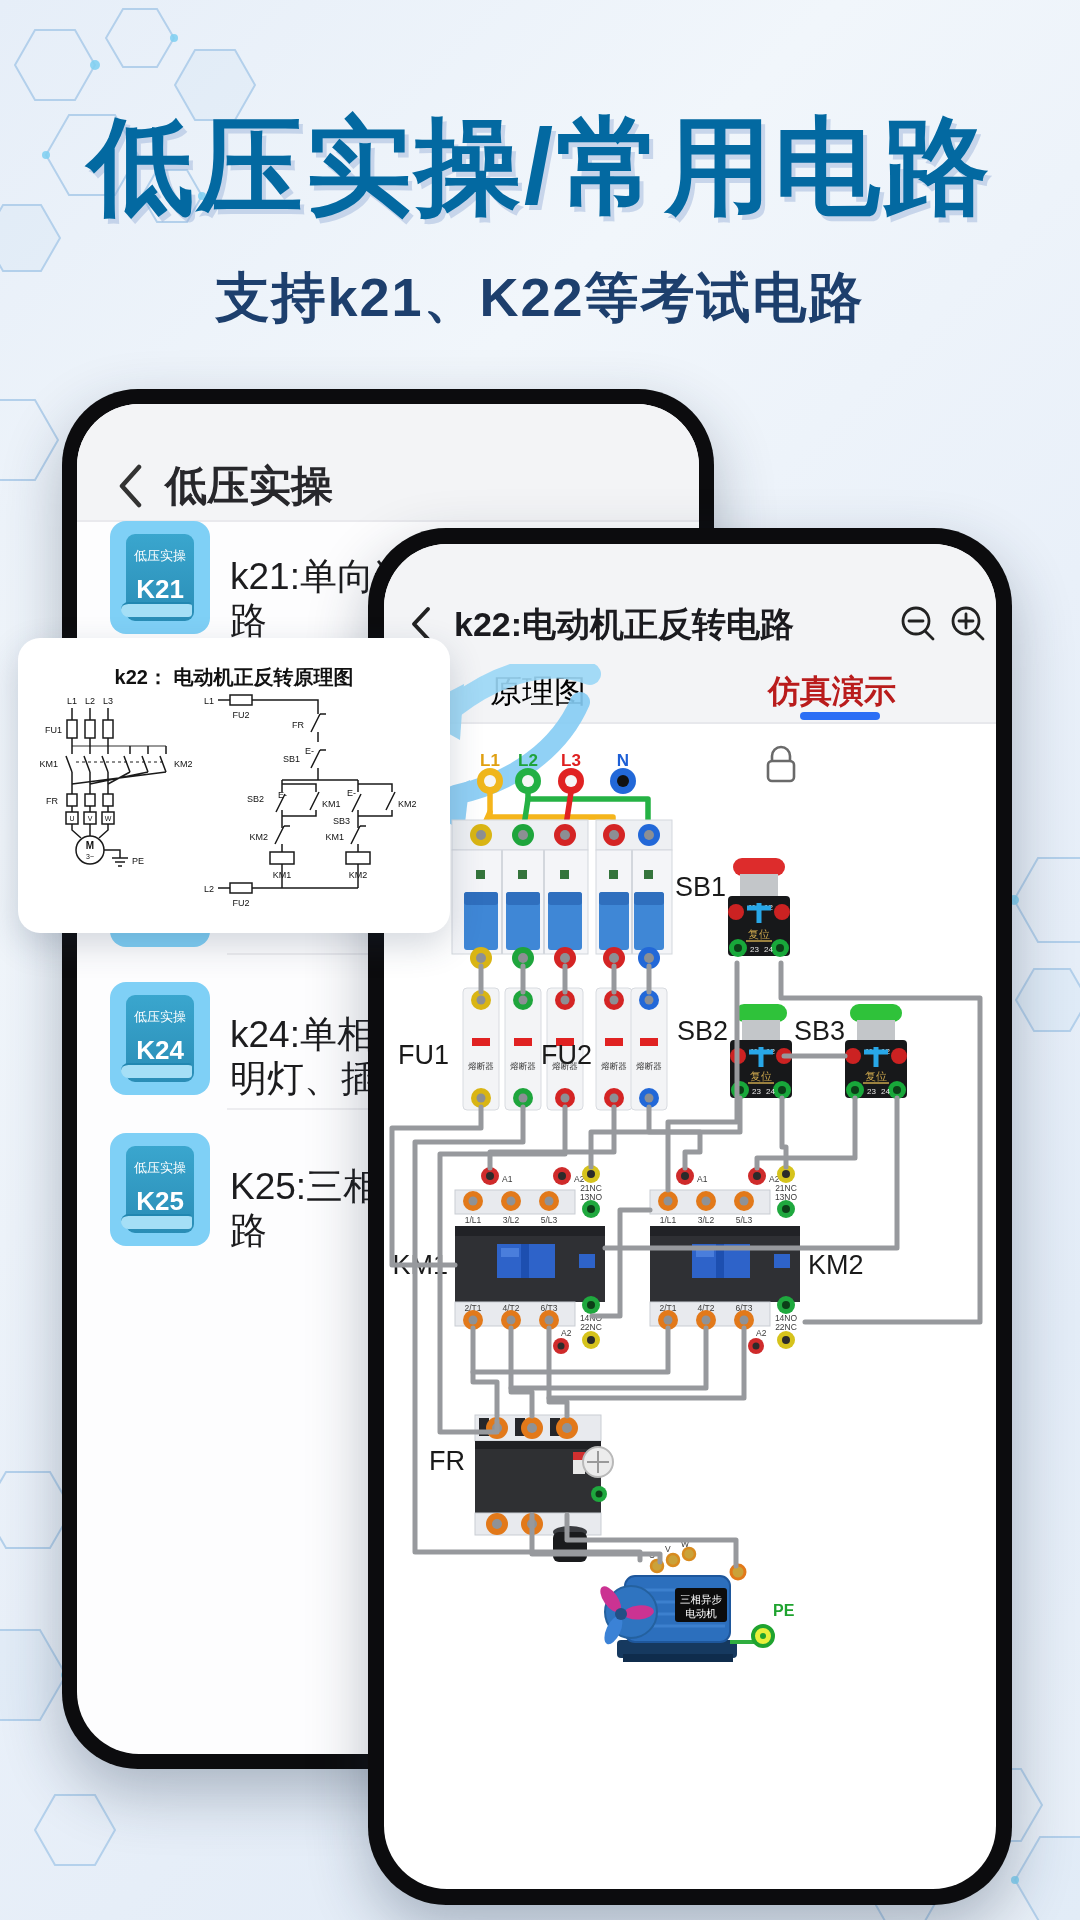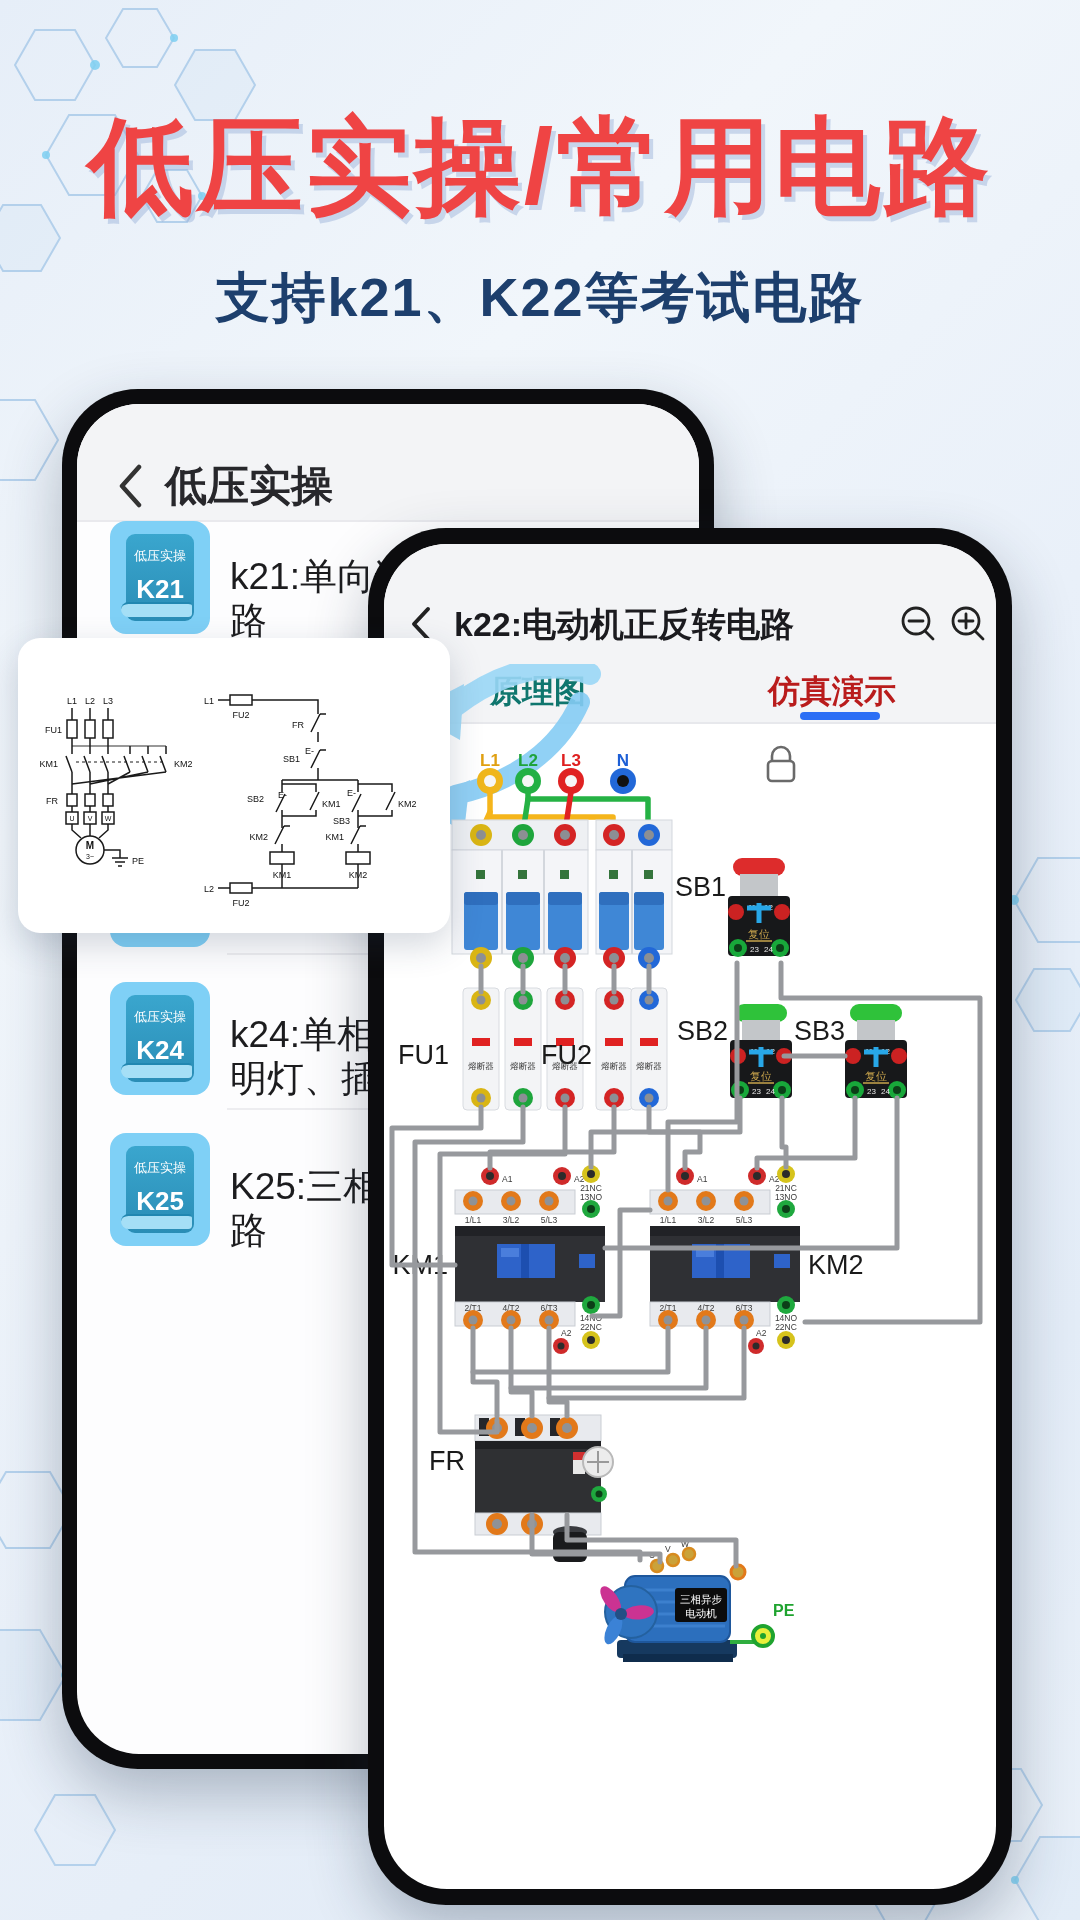--- a/index.html
+++ b/index.html
@@ -5,21 +5,21 @@
   html,body{margin:0;padding:0;}
   body{
     width:1080px;height:1920px;position:relative;overflow:hidden;
     font-family:"Liberation Sans","DejaVu Sans",sans-serif;
     background:linear-gradient(135deg,#e6eef8 0%,#f1f6fb 28%,#e9f0f9 55%,#e3ecf7 80%,#e9f0f8 100%);
   }
   .abs{position:absolute;}
   
   .hero-title{
     top:96px;left:0;width:100%;text-align:center;
-    font-size:106px;font-weight:900;letter-spacing:3px;color:#ef4444;
+    font-size:106px;font-weight:900;letter-spacing:3px;color:#0369a1;
     text-shadow:4px 5px 0 rgba(150,175,215,.45);
   }
   .hero-sub{
     top:262px;left:0;width:100%;text-align:center;
     font-size:54px;font-weight:600;letter-spacing:2px;color:#1d3f6d;
   }
   
   .phone{background:#0c0c0e;box-shadow:0 24px 60px rgba(30,45,70,.30);}
   .phone-inner{position:absolute;left:15px;top:15px;right:15px;bottom:15px;background:#fff;overflow:hidden;}
   .back-phone{left:62px;top:389px;width:652px;height:1380px;border-radius:76px;z-index:10;}
@@ -162,21 +162,21 @@
             <line x1="27" y1="29" x2="35" y2="37"></line>
             <line x1="11" y1="19" x2="25" y2="19"></line>
         </g>
         <g fill="none" stroke="#222" stroke-width="2.8" stroke-linecap="round">
           <circle cx="68" cy="19" r="13"></circle>
             <line x1="77" y1="29" x2="85" y2="37"></line>
             <line x1="61" y1="19" x2="75" y2="19"></line>
             <line x1="68" y1="12" x2="68" y2="26"></line>
         </g>
       </svg>
-      <div class="fp-tab" style="left:106px;color:#0f766e;font-weight:700;">原理图</div>
+      <div class="fp-tab" style="left:106px;color:#000000;font-weight:400;">原理图</div>
       <div class="fp-tab" style="left:384px;color:#b91c1c;font-weight:700;">仿真演示</div>
       <div class="tab-underline"></div>
     </div>
 
     <svg class="simsvg" viewBox="384 664 612 1225">
 
       <g opacity="0.9">
         <path d="M455,706 C505,668 555,660 590,674" stroke="#9bd7f7" stroke-width="22" fill="none" stroke-linecap="round"></path>
         <polygon points="410,712 464,684 460,740" fill="#9bd7f7"></polygon>
         <path d="M455,795 C515,782 560,748 580,702" stroke="#86ccf4" stroke-width="20" fill="none" stroke-linecap="round"></path>
@@ -570,20 +570,21 @@
         <path class="wire" d="M744,1328 L744,1398 L549,1398"></path>
         <path class="wire" d="M532,1515 L532,1554 L660,1554 L660,1562"></path>
         <path class="wire" d="M567,1515 L567,1540 L736,1540 L736,1566"></path>
         <path class="wire" d="M592,1316 L620,1316 L620,1210 L650,1210"></path>
       </g>
     </svg>
   </div>
 </div>
 
 <div class="abs diag-card">
+  <div class="diag-title">k22： 电动机正反转原理图</div>
   <svg class="abs" style="left:0;top:50px;" width="432" height="240" viewBox="0 0 432 240">
 
     <text class="dt" x="54" y="16" text-anchor="middle">L1</text>
     <text class="dt" x="72" y="16" text-anchor="middle">L2</text>
     <text class="dt" x="90" y="16" text-anchor="middle">L3</text>
     <path class="diagline" d="M54,20 V32 M72,20 V32 M90,20 V32"></path>
     <rect class="diagline" x="49" y="32" width="10" height="18" fill="#fff"></rect>
     <rect class="diagline" x="67" y="32" width="10" height="18" fill="#fff"></rect>
     <rect class="diagline" x="85" y="32" width="10" height="18" fill="#fff"></rect>
     <text class="dt" x="44" y="45" text-anchor="end">FU1</text>

